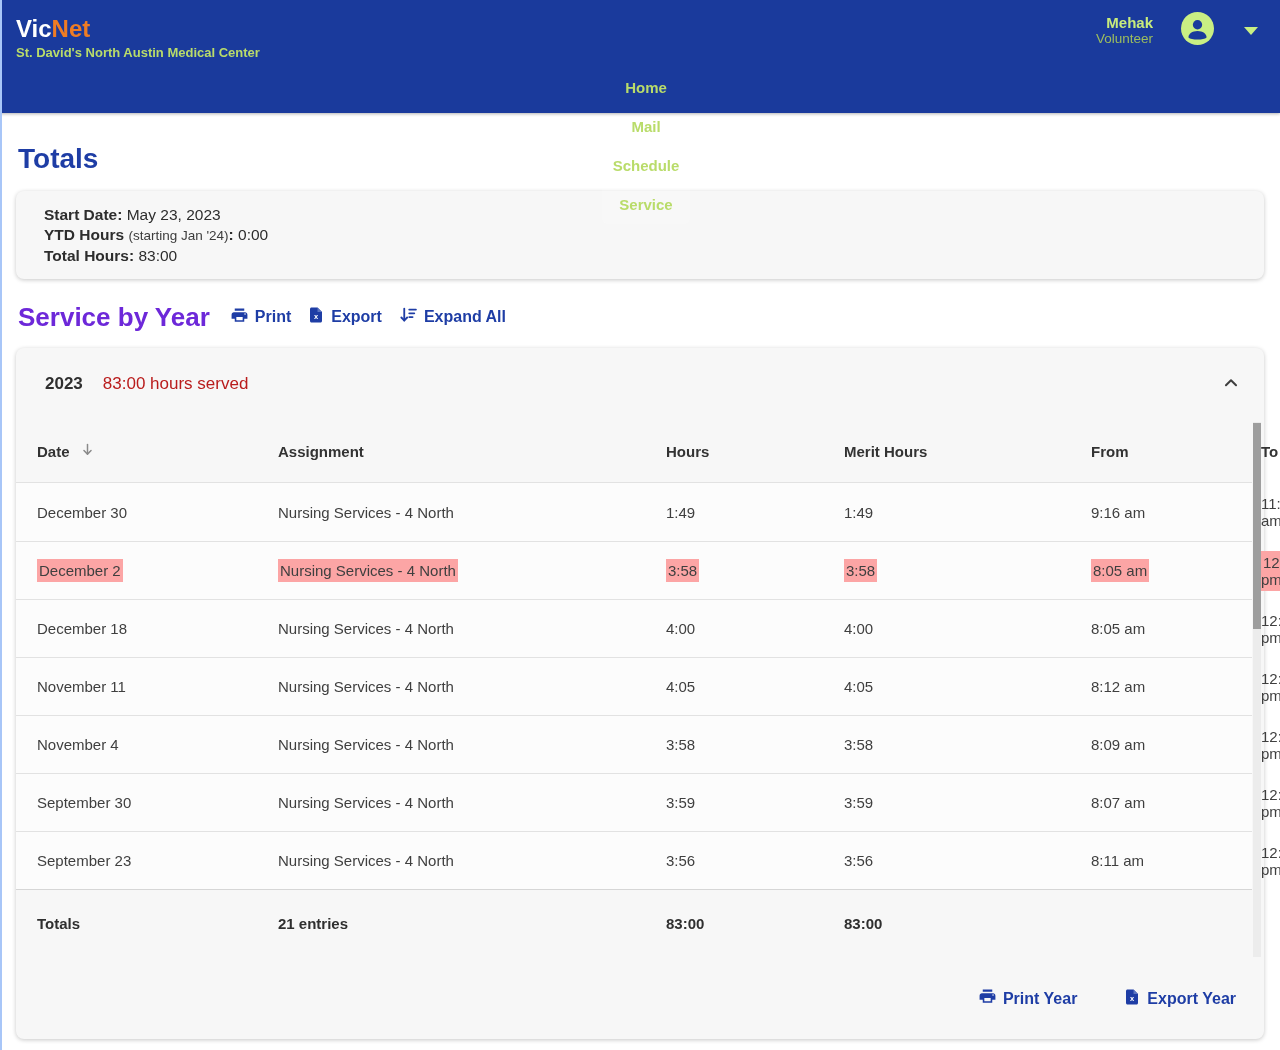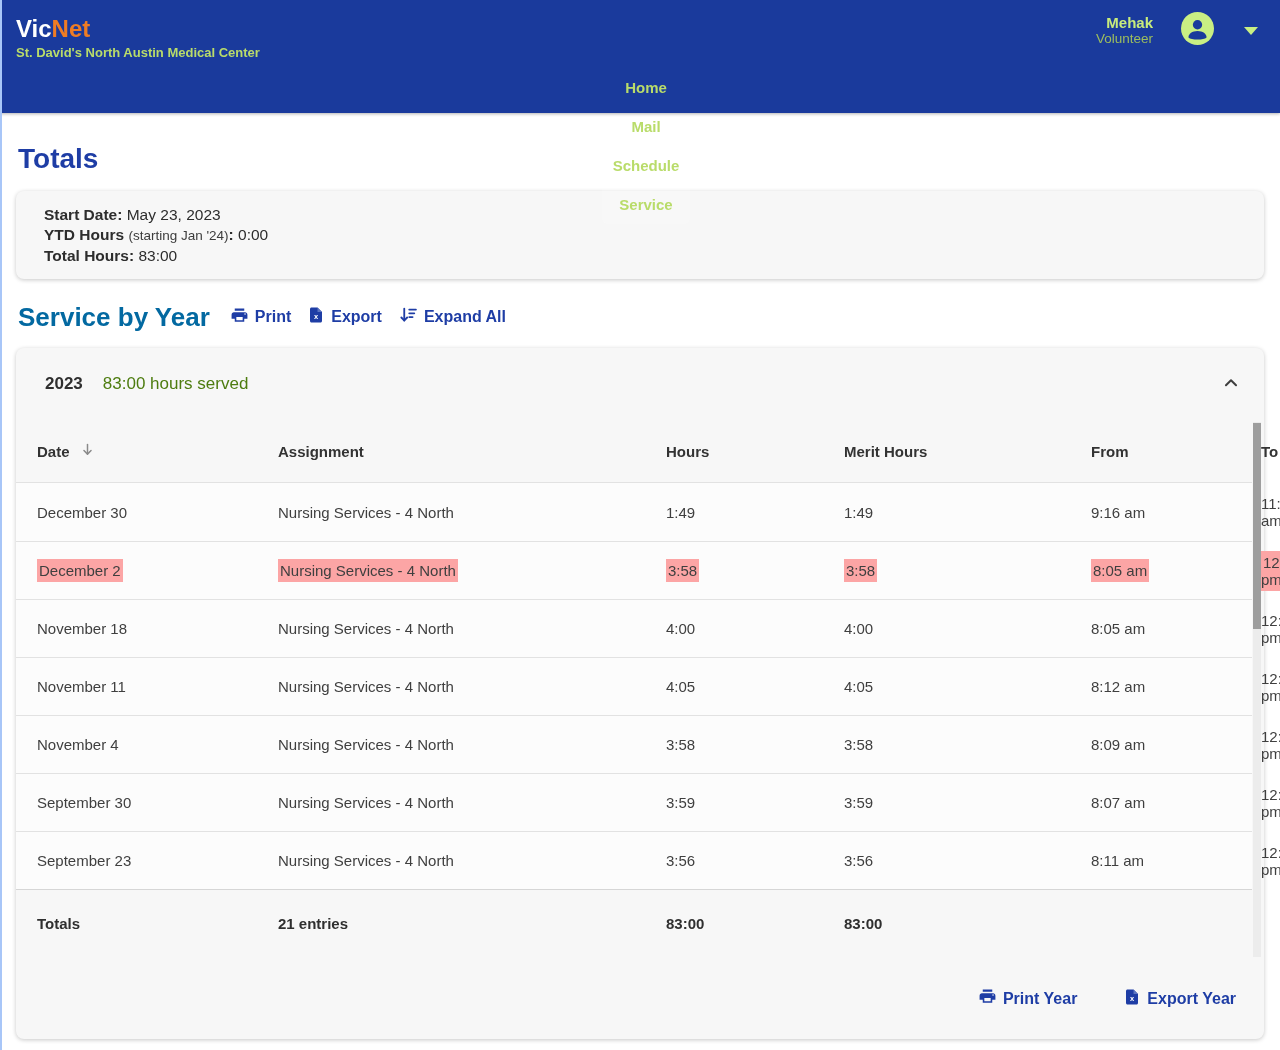--- a/index.html
+++ b/index.html
@@ -37,32 +37,32 @@
   .h1 { color: #1e3da5; font-size: 28px; font-weight: bold; margin: 30px 0 16px 2px; }
   .card { background: #f7f7f7; border-radius: 8px;
     box-shadow: 0 1px 4px rgba(0,0,0,.22); }
 
   .totals-card { padding: 14px 28px 13px; font-size: 15.5px; color: #2d2d2d;
     line-height: 20px; }
   .totals-card b { font-weight: bold; }
   .note { font-size: 13.5px; color: #3c3c3c; }
 
   .sby-head { display: flex; align-items: center; margin: 22px 0 15px 2px; }
-  .sby-title { color: #0369a1; font-size: 26px; font-weight: bold; }
+  .sby-title { color: #6d28d9; font-size: 26px; font-weight: bold; }
   .tool-btn { background: none; border: none; cursor: pointer; color: #1e3da5;
     font-family: inherit; font-weight: bold; font-size: 16px;
     display: inline-flex; align-items: center; gap: 6px; padding: 4px 8px; }
   .sby-head .tool-btn:first-of-type { margin-left: 12px; }
 
   
   .year-card { margin-bottom: 2px; position: relative; }
   .year-header { display: flex; align-items: center; height: 72px;
     padding: 0 22px 0 29px; cursor: pointer; }
   .year-label { font-size: 17px; font-weight: bold; color: #2f2f2f; }
-  .year-summary { font-size: 17px; color: #4d7c0f; margin-left: 20px; }
+  .year-summary { font-size: 17px; color: #b91c1c; margin-left: 20px; }
   .collapse-btn { margin-left: auto; background: none; border: none; cursor: pointer;
     display: flex; align-items: center; }
 
   .table-wrap { position: relative; }
   .trow { display: grid;
     grid-template-columns: 212px 359px 149px 218px 141px 1fr;
     align-items: center; padding: 0 21px; margin-right: 12px; gap: 29px; }
   .thead { height: 63px; font-weight: bold; font-size: 15px; color: #333;
     border-bottom: 1px solid #e2e2e2; }
   .th-date { display: flex; align-items: center; gap: 9px; cursor: pointer; }
@@ -201,21 +201,21 @@
       <div class="trow drow sel">
         <div><span>December 2</span></div>
         <div><span>Nursing Services - 4 North</span></div>
         <div><span>3:58</span></div>
         <div><span>3:58</span></div>
         <div><span>8:05 am</span></div>
         <div><span>12:03 pm</span></div>
       </div>
 
       <div class="trow drow">
-        <div><span>November 18</span></div>
+        <div><span>December 18</span></div>
         <div><span>Nursing Services - 4 North</span></div>
         <div><span>4:00</span></div>
         <div><span>4:00</span></div>
         <div><span>8:05 am</span></div>
         <div><span>12:05 pm</span></div>
       </div>
 
       <div class="trow drow">
         <div><span>November 11</span></div>
         <div><span>Nursing Services - 4 North</span></div>

